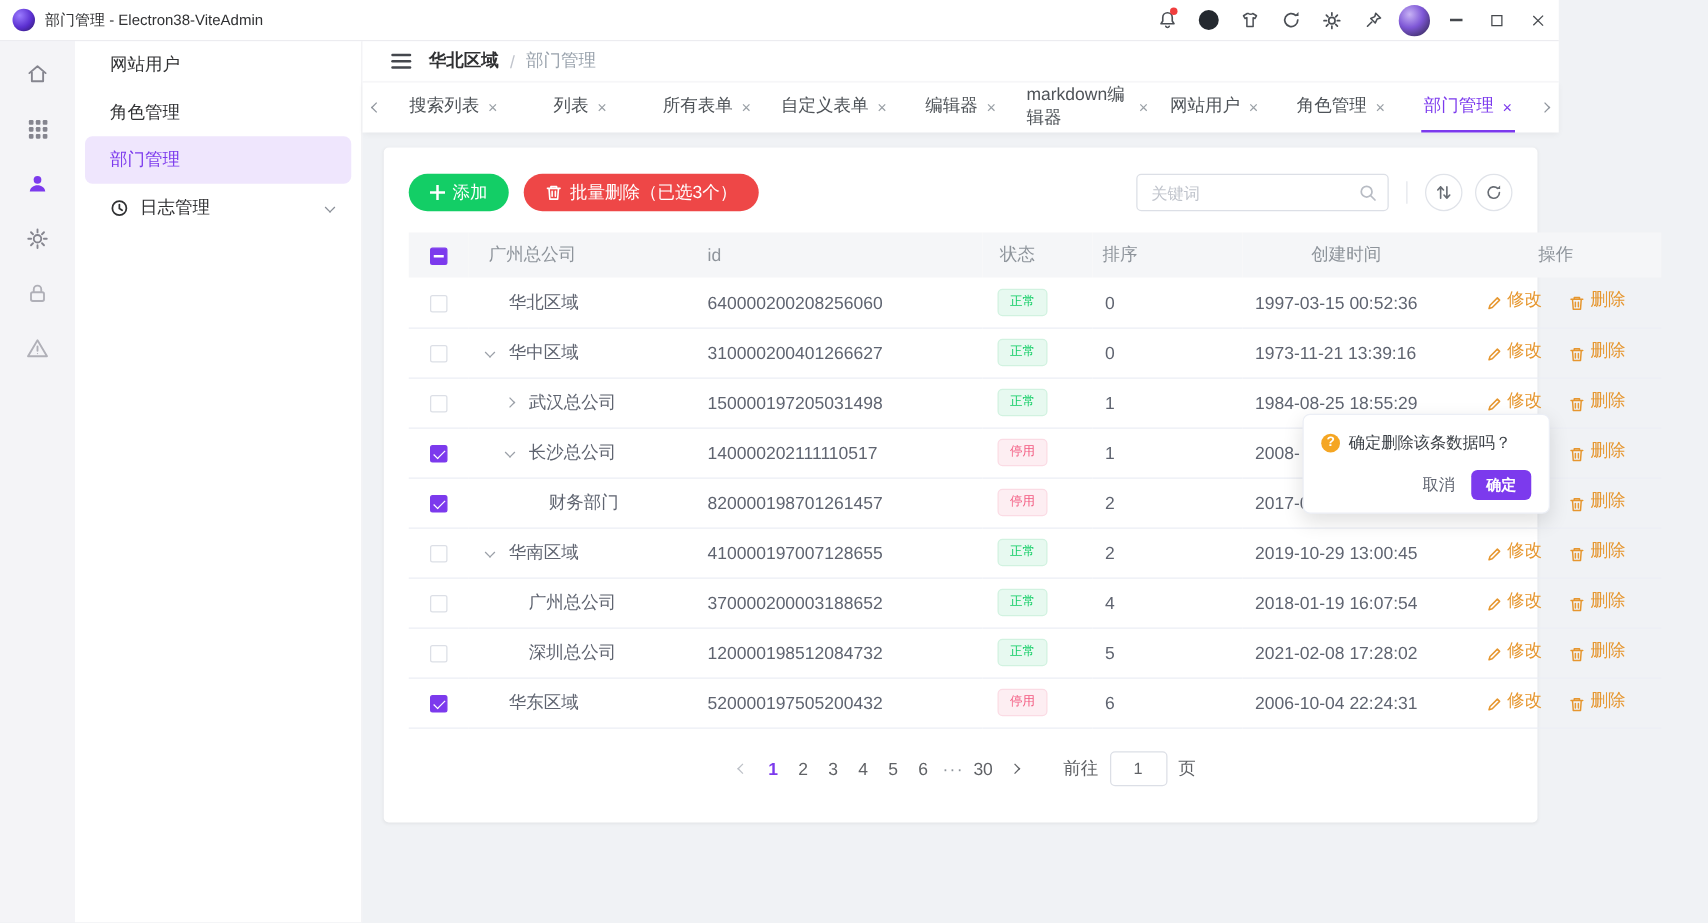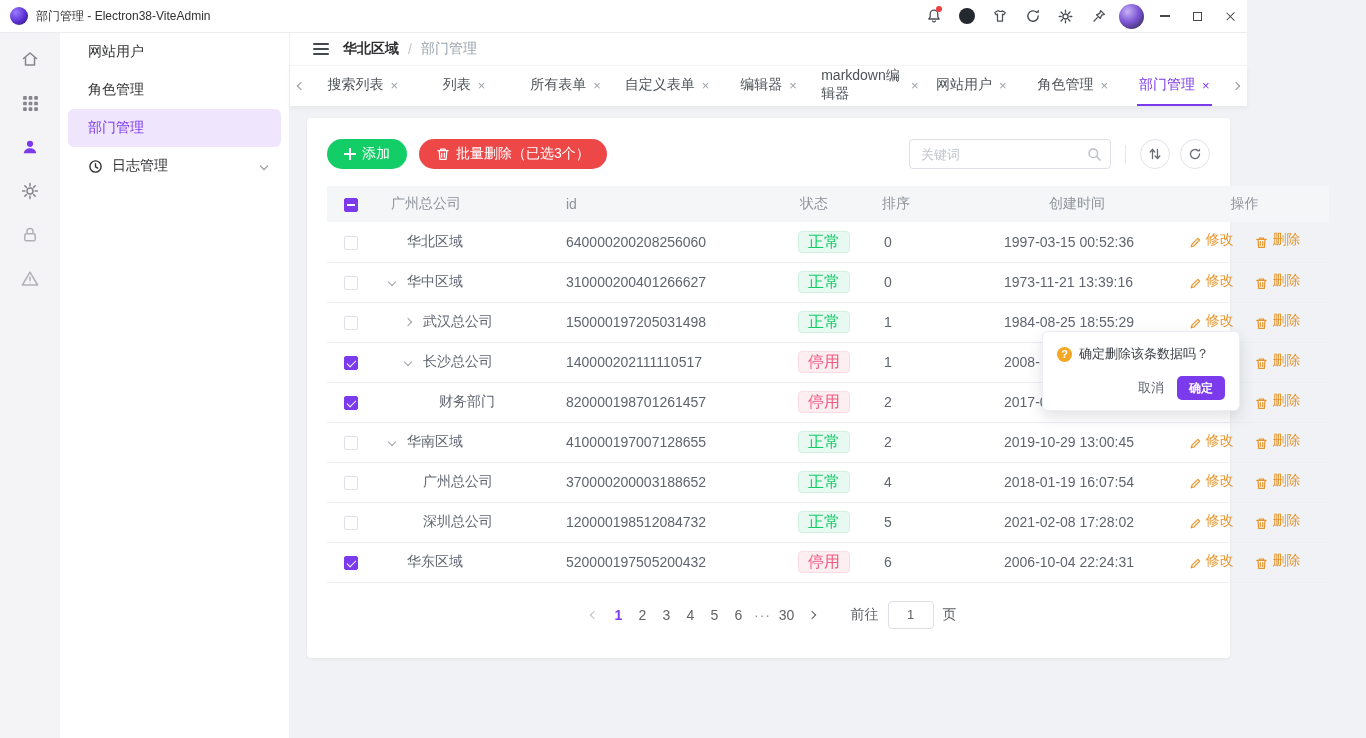--- a/index.html
+++ b/index.html
@@ -95,21 +95,21 @@
   tbody td { height:40px; border-bottom:1px solid #ebeef5; font-size:14px; color:#5f6470; }
   .cbx { width:14px; height:14px; border:1px solid #dcdfe6; border-radius:2px; display:inline-block; vertical-align:middle; background:#fff; position:relative; cursor:pointer; }
   .cbx.checked, .cbx.indeterminate { background:var(--accent,#7c3aed); border-color:var(--accent,#7c3aed); }
   .cbx.checked::after { content:""; position:absolute; left:4px; top:1px; width:4px; height:8px; border-right:1.6px solid #fff; border-bottom:1.6px solid #fff; transform:rotate(45deg); }
   .cbx.indeterminate::after { content:""; position:absolute; left:2px; top:5px; width:8px; height:2px; background:#fff; }
   .name-cell { display:flex; align-items:center; padding-left:14px; }
   .indent { flex:0 0 auto; }
   .tree-arrow { width:18px; flex:0 0 18px; display:flex; align-items:center; color:#9ba0a8; cursor:pointer; }
   .tree-arrow.hidden { visibility:hidden; }
   .row-name { color:#5f6470; }
-  .tag { display:inline-block; height:22px; line-height:20px; padding:0 9px; border-radius:4px; font-size:16px; }
+  .tag { display:inline-block; height:22px; line-height:20px; padding:0 9px; border-radius:4px; font-size:10px; }
   .tag.success { background:var(--success-bg,#e7f9f0); color:var(--success,#13ce66); border:1px solid #d1f2e0; }
   .tag.danger { background:var(--pink-bg,#fdeef2); color:var(--pink,#f3587f); border:1px solid #fbdbe4; }
   .act { display:inline-flex; align-items:flex-end; gap:4px; color:var(--warning,#e6962e); font-size:14px; cursor:pointer; }
   .act + .act { margin-left:18px; }
 
   
   .pager { display:flex; align-items:center; justify-content:center; margin-top:18px; font-size:14px; color:#606266; }
   .pg-chev { width:26px; display:flex; justify-content:center; cursor:pointer; }
   .pg-chev.prev { color:#bcc0c7; }
   .pg-chev.next { color:#606266; }

